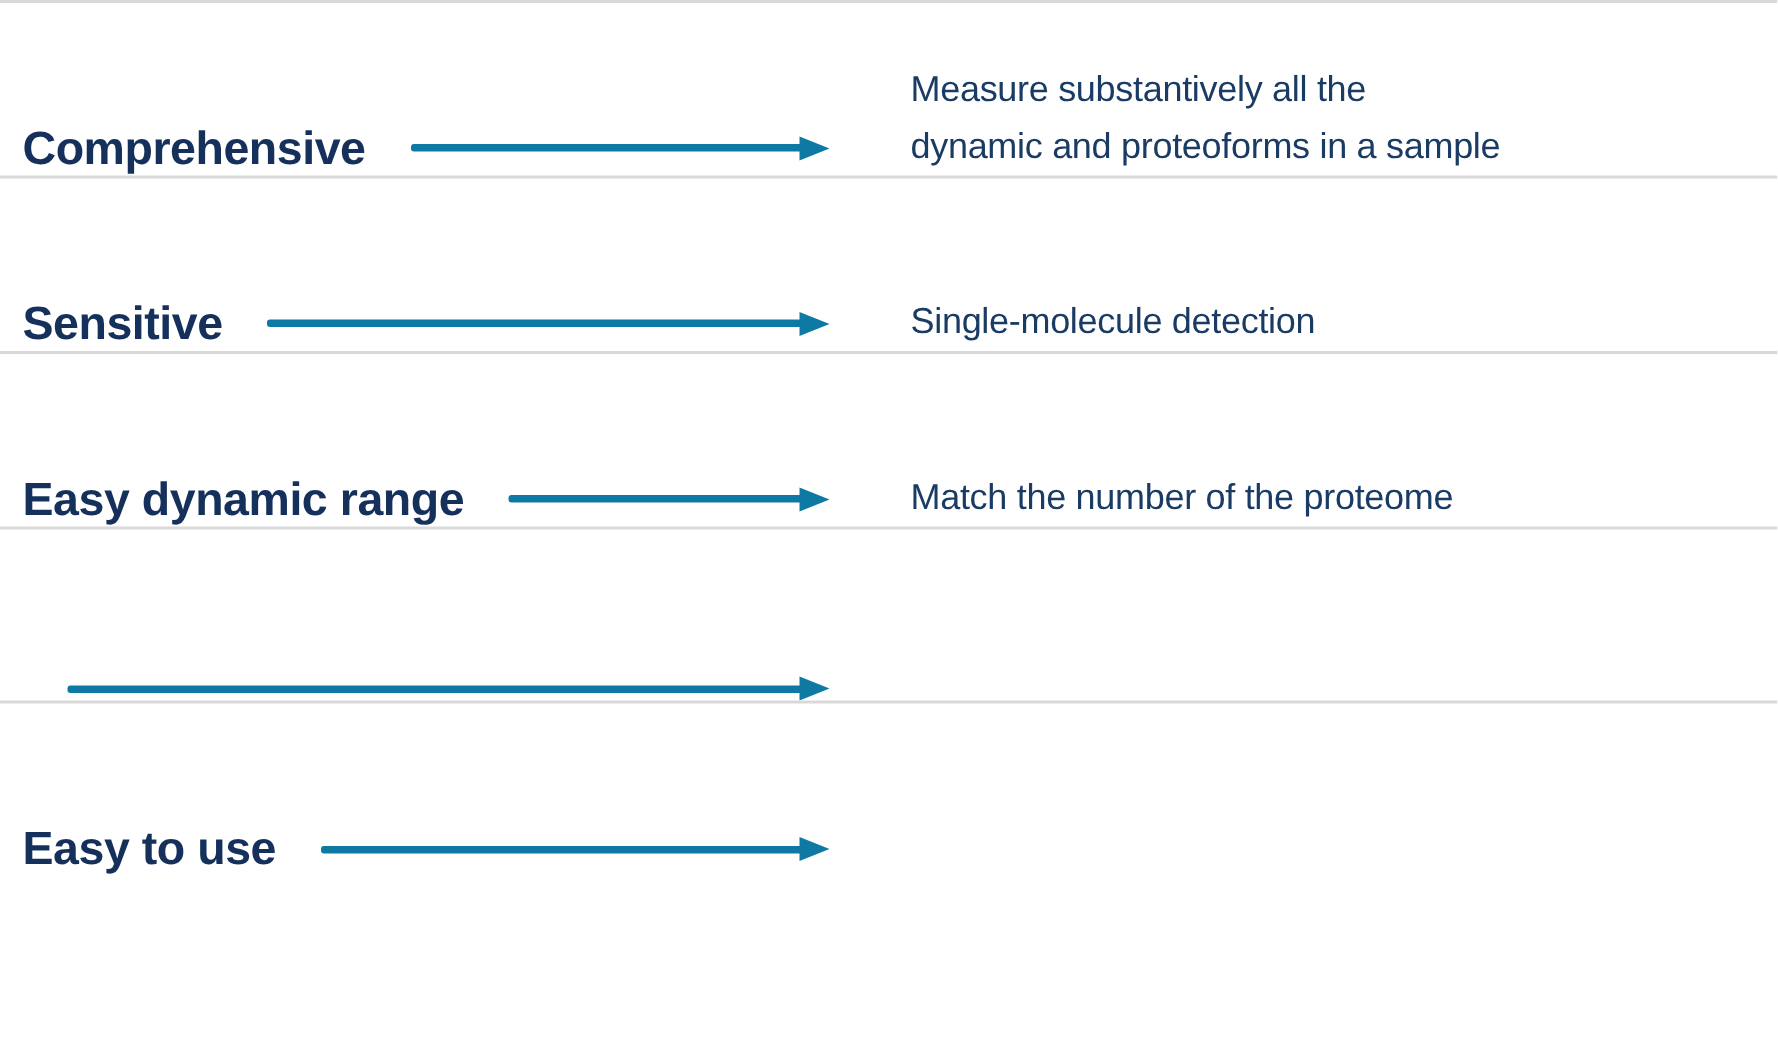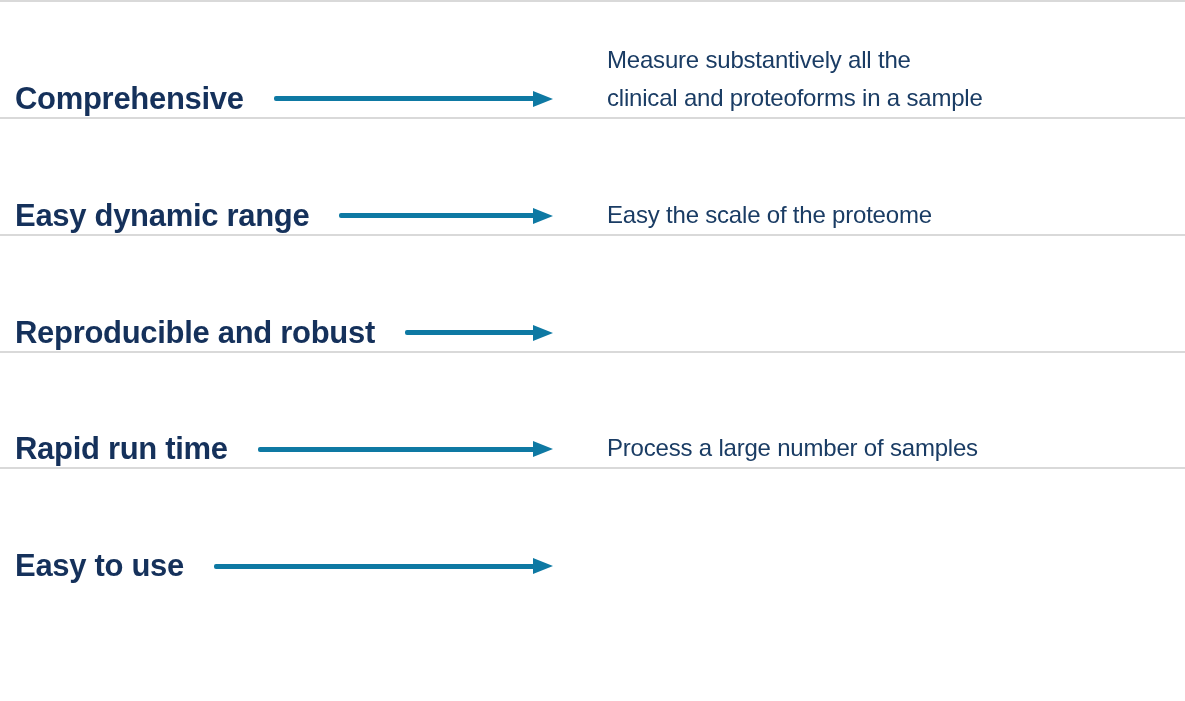--- a/index.html
+++ b/index.html
@@ -79,60 +79,59 @@
   <div class="row">
     <div class="left">
       <div class="label">Comprehensive</div>
       <div class="arrow">
         <div class="shaft"></div>
         <div class="head"></div>
       </div>
     </div>
     <div class="desc">
         <div>Measure substantively all the</div>
-        <div>clinical and proteoforms in a sample</div>
+        <div>dynamic and proteoforms in a sample</div>
       </div>
   </div>
 
+  <div class="row">
+    <div class="left">
+      <div class="label">Sensitive</div>
+      <div class="arrow">
+        <div class="shaft"></div>
+        <div class="head"></div>
+      </div>
+    </div>
+    <div class="desc">
+        <div>Single-molecule detection</div>
+      </div>
+  </div>
 
   <div class="row">
     <div class="left">
       <div class="label">Easy dynamic range</div>
       <div class="arrow">
         <div class="shaft"></div>
         <div class="head"></div>
       </div>
     </div>
     <div class="desc">
-        <div>Easy the scale of the proteome</div>
+        <div>Match the number of the proteome</div>
       </div>
   </div>
 
   <div class="row">
     <div class="left">
-      <div class="label">Reproducible and robust</div>
       <div class="arrow">
         <div class="shaft"></div>
         <div class="head"></div>
       </div>
     </div>
   </div>
 
-  <div class="row">
-    <div class="left">
-      <div class="label">Rapid run time</div>
-      <div class="arrow">
-        <div class="shaft"></div>
-        <div class="head"></div>
-      </div>
-    </div>
-    <div class="desc">
-        <div>Process a large number of samples</div>
-      </div>
-  </div>
 
   <div class="row">
     <div class="left">
       <div class="label">Easy to use</div>
       <div class="arrow">
         <div class="shaft"></div>
         <div class="head"></div>
       </div>
     </div>
   </div>

